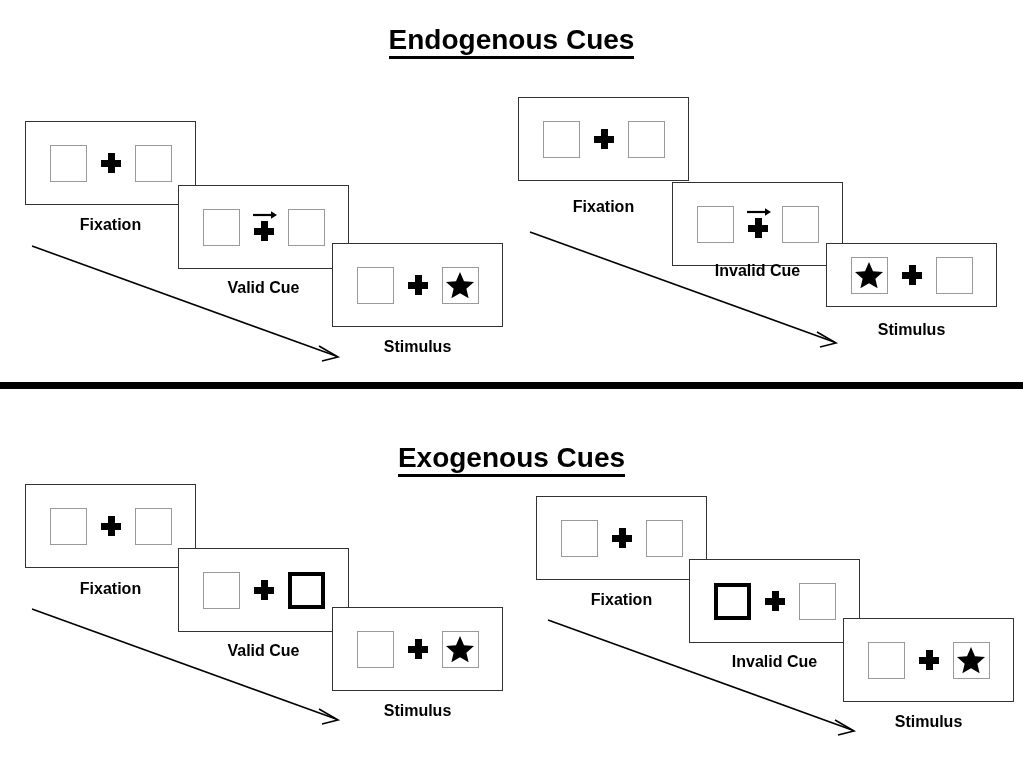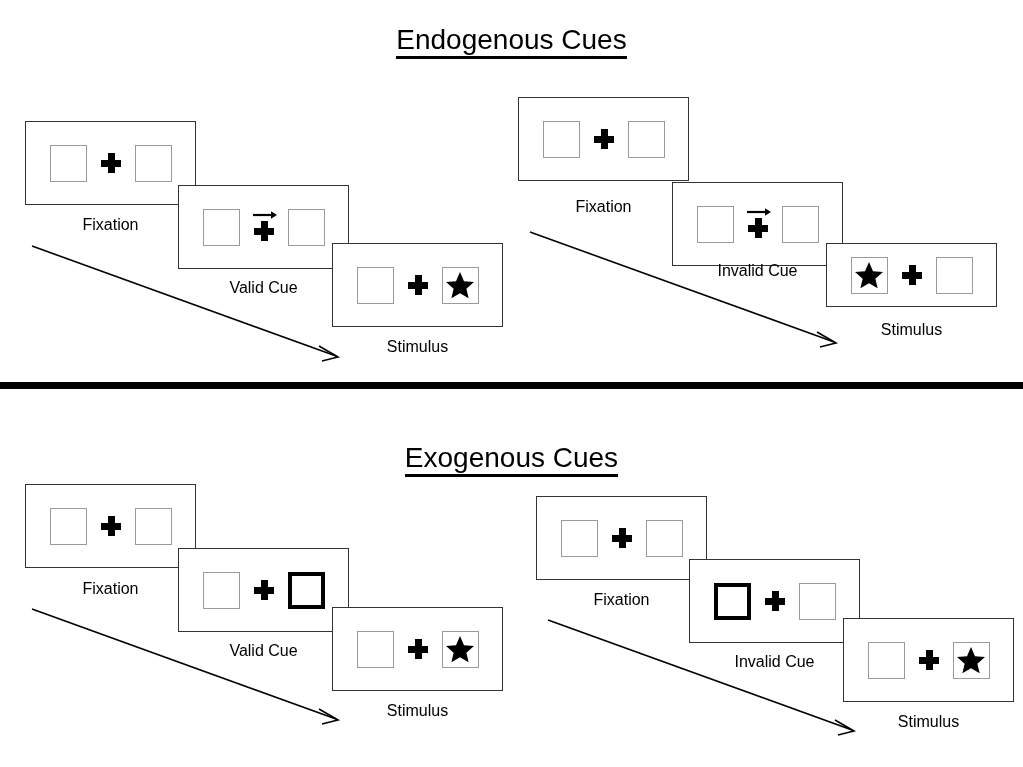--- a/index.html
+++ b/index.html
@@ -15,21 +15,21 @@
     overflow: hidden;
     position: relative;
   }
 
   
   .section-title {
     position: absolute;
     width: 1023px;
     text-align: center;
     font-size: 28px;
-    font-weight: normal;
+    font-weight: bold;
     letter-spacing: 0px;
   }
   .section-title span {
     border-bottom: 3px solid #000;
     padding-bottom: 1px;
   }
 
   
   .divider {
     position: absolute;
@@ -125,21 +125,21 @@
   .star {
     width: 30px;
     height: 30px;
     display: block;
   }
 
   
   .frame-label {
     position: absolute;
     font-size: 16px;
-    font-weight: normal;
+    font-weight: bold;
     white-space: nowrap;
     text-align: center;
   }
 
   
   .time-arrow {
     position: absolute;
     overflow: visible;
   }
 </style>

